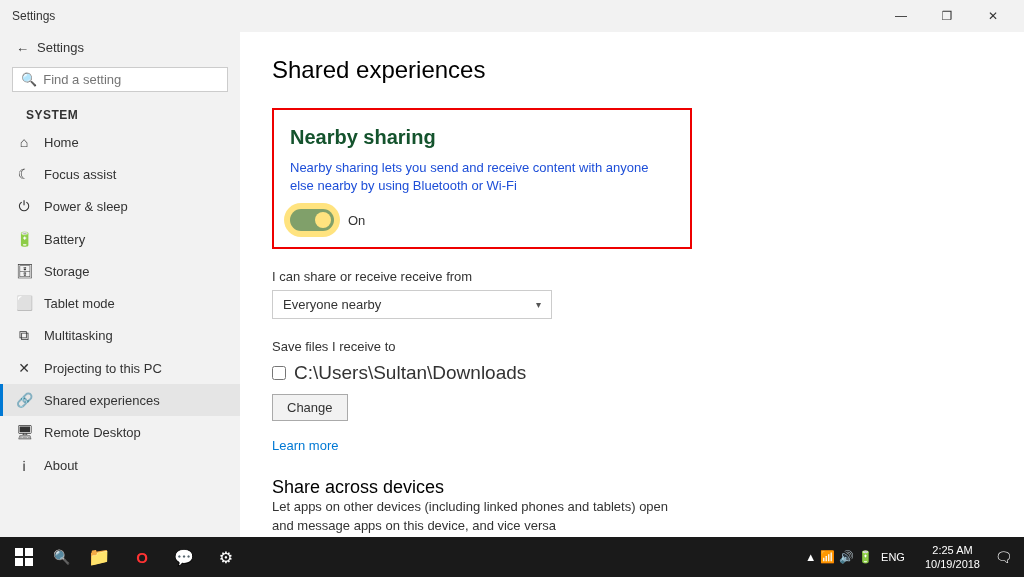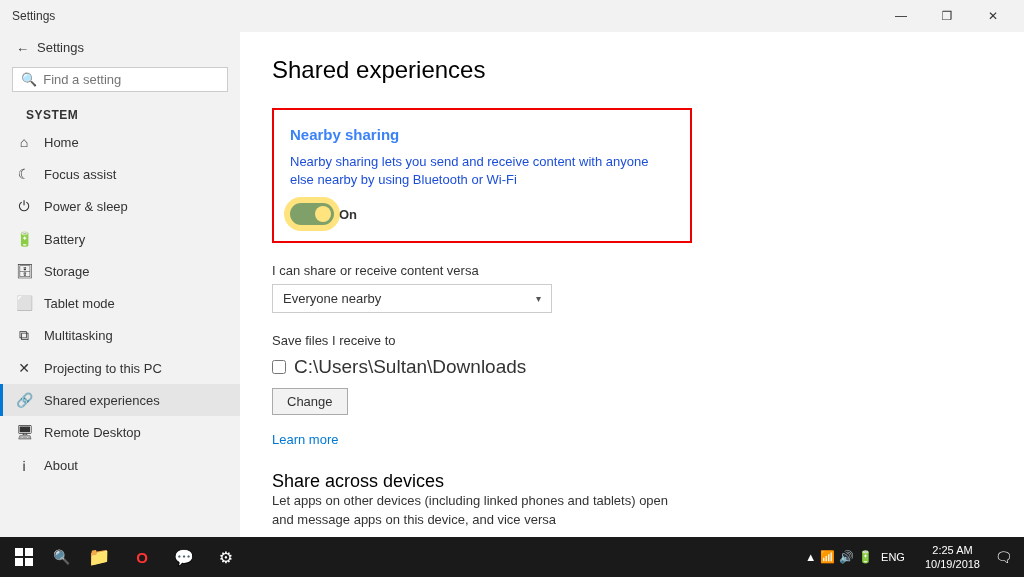--- a/index.html
+++ b/index.html
@@ -111,37 +111,36 @@
     }
 
     
     .nearby-sharing-box {
       border: 2px solid #e00;
       padding: 16px;
       margin-bottom: 20px;
       max-width: 420px;
     }
     .nearby-sharing-box h2 {
-      font-size: 15px;
+      font-size: 20px;
       font-weight: 600;
       margin-bottom: 10px;
-      color: #3b82f6;
+      color: #14532d;
     }
     .nearby-sharing-box p {
       font-size: 13px;
       color: #1d4ed8;
       margin-bottom: 14px;
       line-height: 1.4;
     }
 
     .toggle-row {
       display: flex;
       align-items: center;
-      gap: 5px;
-      font-weight: bold;
+      gap: 14px;
     }
 
     
     .toggle {
       position: relative;
       width: 44px;
       height: 22px;
       cursor: pointer;
     }
     .toggle .track {
@@ -396,21 +395,21 @@
           <div class="toggle on">
             <div class="track"></div>
             <div class="thumb"></div>
           </div>
         </div>
         <span class="toggle-label">On</span>
       </div>
     </div>
 
     
-    <div class="section-label-sm">I can share or receive content versa</div>
+    <div class="section-label-sm">I can share or receive receive from</div>
     <div class="select-box">
       <span>Everyone nearby</span>
       <span class="chevron">▾</span>
     </div>
 
     
     <div class="save-section">
       <div class="section-label-sm">Save files I receive to</div>
       <div class="checkbox-row">
         <input type="checkbox" style="">

